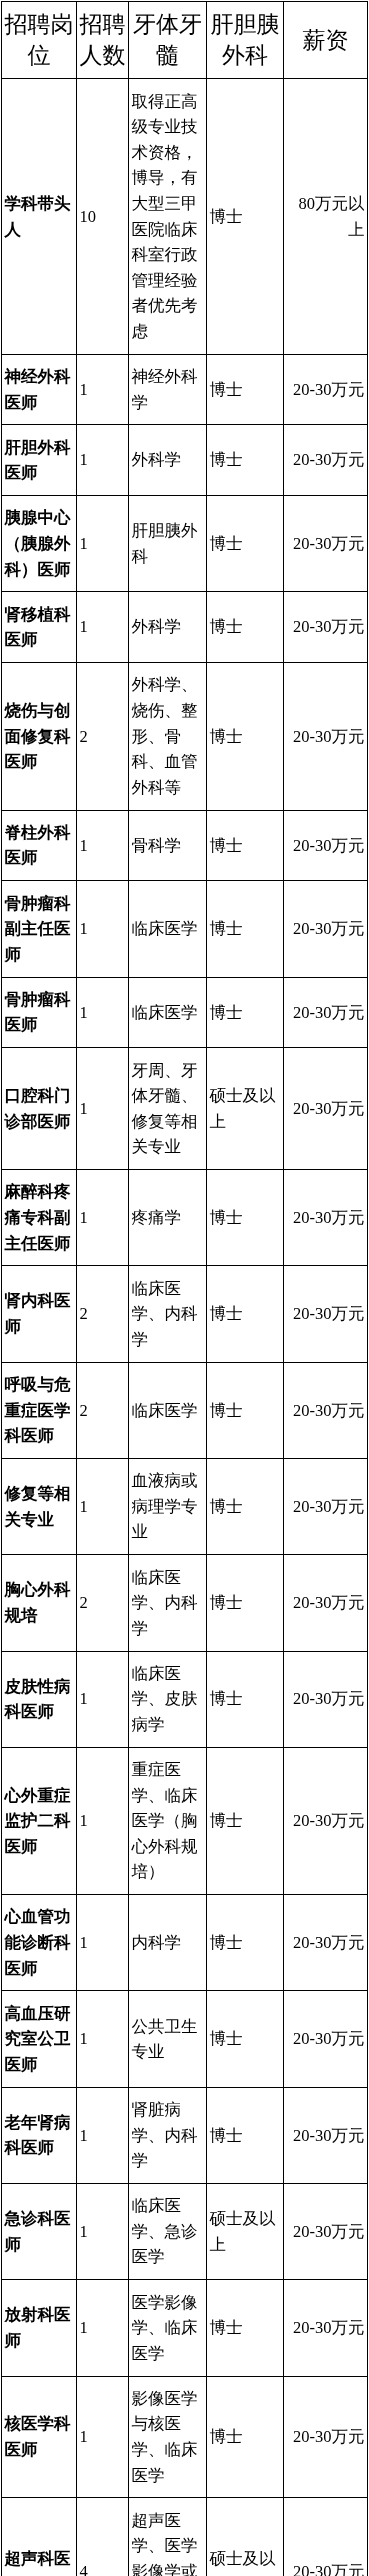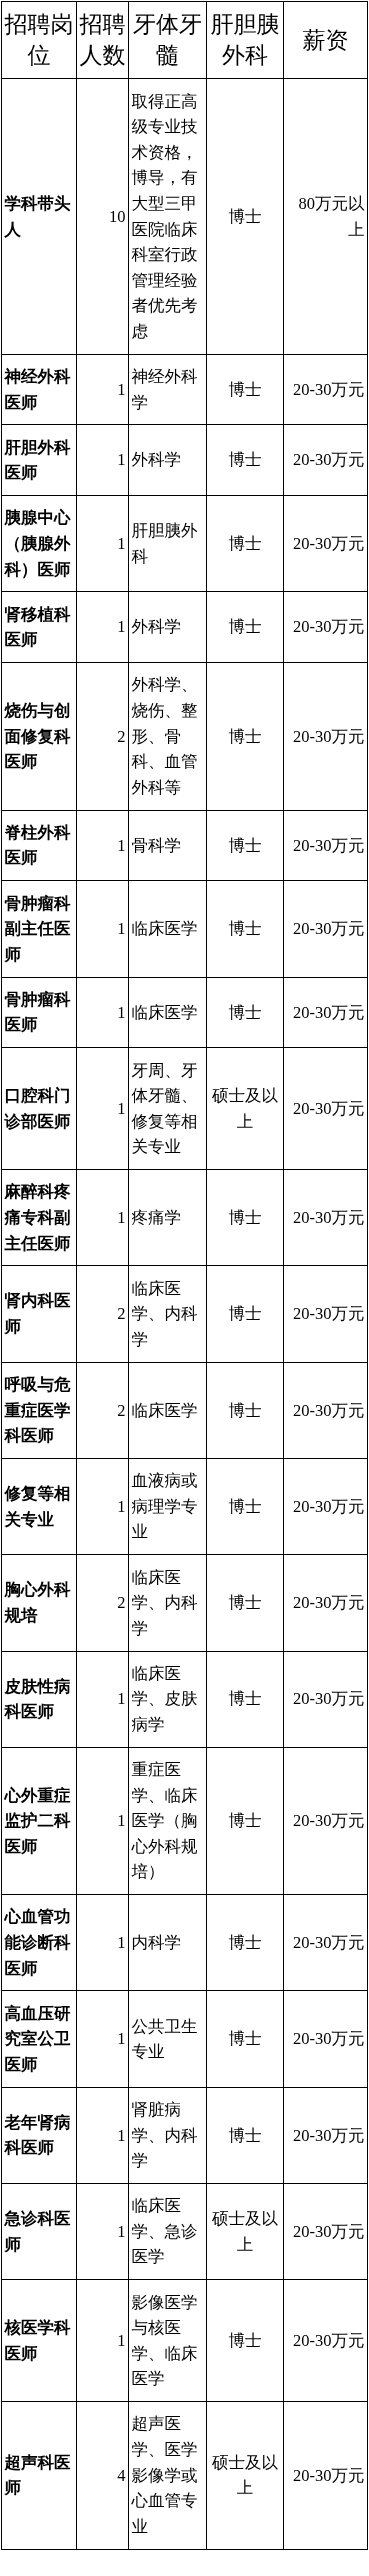--- a/index.html
+++ b/index.html
@@ -35,23 +35,23 @@
     line-height: 1.35;
     text-align: center;
     padding: 7.2px 2.1px;
   }
   td {
     font-size: 16.5px;
     line-height: 1.55;
     padding: 9.3px 2.6px;
   }
   td.cell-pos { text-align: left; font-weight: bold; }
-  td.cell-num { text-align: right; }
+  td.cell-num { text-align: left; }
   td.cell-req { text-align: left; }
-  td.cell-edu { text-align: center; }
+  td.cell-edu { text-align: left; }
   td.cell-sal { text-align: right; }
 </style>
 </head>
 <body>
 
 <table class="recruit">
   <colgroup>
     <col class="c-pos">
     <col class="c-num">
     <col class="c-req">
@@ -230,20 +230,27 @@
   </tr>
 
   <tr>
     <td class="cell-pos">急诊科医师</td>
     <td class="cell-num">1</td>
     <td class="cell-req">临床医学、急诊医学</td>
     <td class="cell-edu">硕士及以上</td>
     <td class="cell-sal">20-30万元</td>
   </tr>
 
+  <tr>
+    <td class="cell-pos">放射科医师</td>
+    <td class="cell-num">1</td>
+    <td class="cell-req">医学影像学、临床医学</td>
+    <td class="cell-edu">博士</td>
+    <td class="cell-sal">20-30万元</td>
+  </tr>
 
   <tr>
     <td class="cell-pos">核医学科医师</td>
     <td class="cell-num">1</td>
     <td class="cell-req">影像医学与核医学、临床医学</td>
     <td class="cell-edu">博士</td>
     <td class="cell-sal">20-30万元</td>
   </tr>
 
   <tr>

